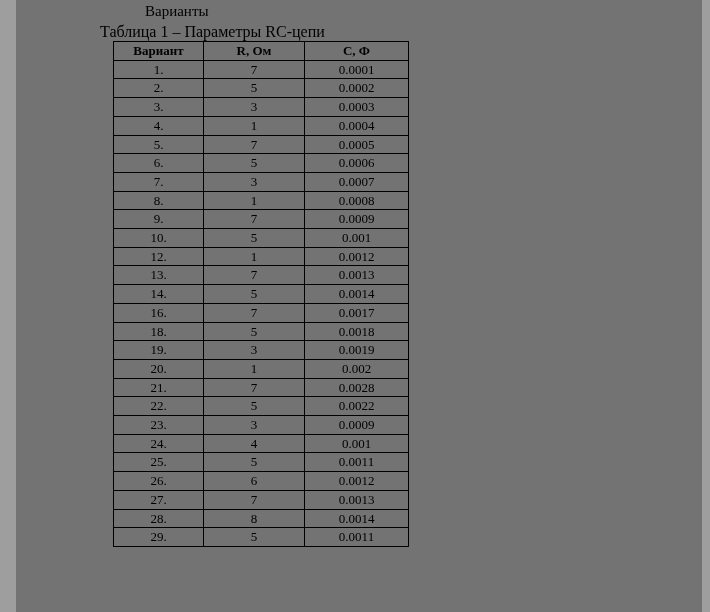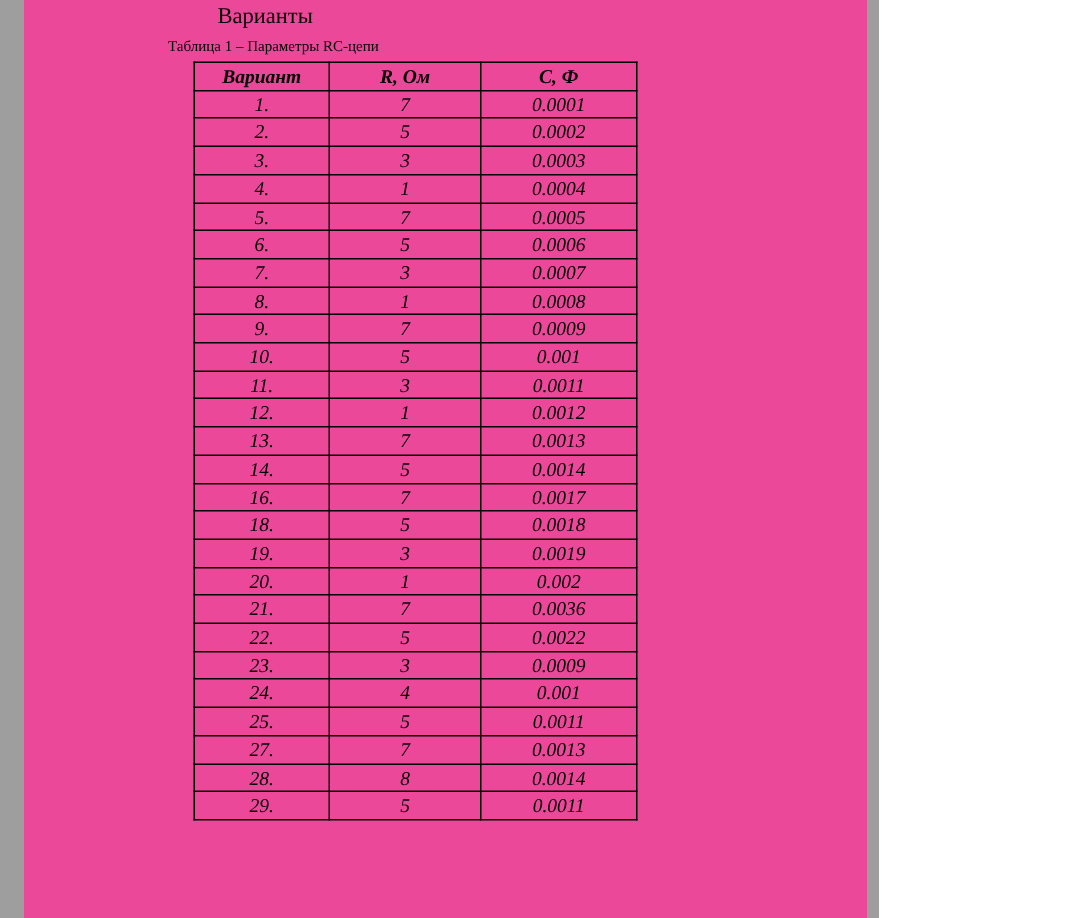--- a/index.html
+++ b/index.html
@@ -2,23 +2,23 @@
 <html><head>
 <meta charset="utf-8">
 <style>
   html, body {
     margin: 0;
     padding: 0;
     background: #ffffff;
   }
   #page {
     position: relative;
-    width: 586px;
+    width: 710px;
     height: 612px;
-    background: #ec4899;
+    background: #737373;
     overflow: hidden;
     font-family: "Liberation Serif", "DejaVu Serif", serif;
     color: #000000;
   }
   .gutter {
     position: absolute;
     top: 0;
     height: 612px;
     background: #9e9e9e;
   }
@@ -28,35 +28,34 @@
   #heading {
     position: absolute;
     left: 145px;
     top: 3px;
     font-size: 15px;
     line-height: 17px;
     white-space: nowrap;
   }
   #caption {
     position: absolute;
-    left: 112px;
+    left: 100px;
     top: 23px;
-    font-size: 10px;
+    font-size: 16px;
     line-height: 17px;
     white-space: nowrap;
   }
   #rc-table {
     position: absolute;
-    left: 129px;
+    left: 113px;
     top: 41px;
     border-collapse: collapse;
     table-layout: fixed;
     width: 295px;
     font-size: 13px;
-    font-style: italic;
   }
   #rc-table col.c1 { width: 90px; }
   #rc-table col.c2 { width: 101px; }
   #rc-table col.c3 { width: 104px; }
   #rc-table th, #rc-table td {
     border: 1px solid #000000;
     padding: 0;
     height: 17.7px;
     text-align: center;
     vertical-align: middle;
@@ -138,25 +137,20 @@
           <td>9.</td>
           <td>7</td>
           <td>0.0009</td>
         </tr>
         <tr>
           <td>10.</td>
           <td>5</td>
           <td>0.001</td>
         </tr>
         <tr>
-          <td>11.</td>
-          <td>3</td>
-          <td>0.0011</td>
-        </tr>
-        <tr>
           <td>12.</td>
           <td>1</td>
           <td>0.0012</td>
         </tr>
         <tr>
           <td>13.</td>
           <td>7</td>
           <td>0.0013</td>
         </tr>
         <tr>
@@ -180,21 +174,21 @@
           <td>0.0019</td>
         </tr>
         <tr>
           <td>20.</td>
           <td>1</td>
           <td>0.002</td>
         </tr>
         <tr>
           <td>21.</td>
           <td>7</td>
-          <td>0.0036</td>
+          <td>0.0028</td>
         </tr>
         <tr>
           <td>22.</td>
           <td>5</td>
           <td>0.0022</td>
         </tr>
         <tr>
           <td>23.</td>
           <td>3</td>
           <td>0.0009</td>
@@ -203,20 +197,25 @@
           <td>24.</td>
           <td>4</td>
           <td>0.001</td>
         </tr>
         <tr>
           <td>25.</td>
           <td>5</td>
           <td>0.0011</td>
         </tr>
         <tr>
+          <td>26.</td>
+          <td>6</td>
+          <td>0.0012</td>
+        </tr>
+        <tr>
           <td>27.</td>
           <td>7</td>
           <td>0.0013</td>
         </tr>
         <tr>
           <td>28.</td>
           <td>8</td>
           <td>0.0014</td>
         </tr>
         <tr>

